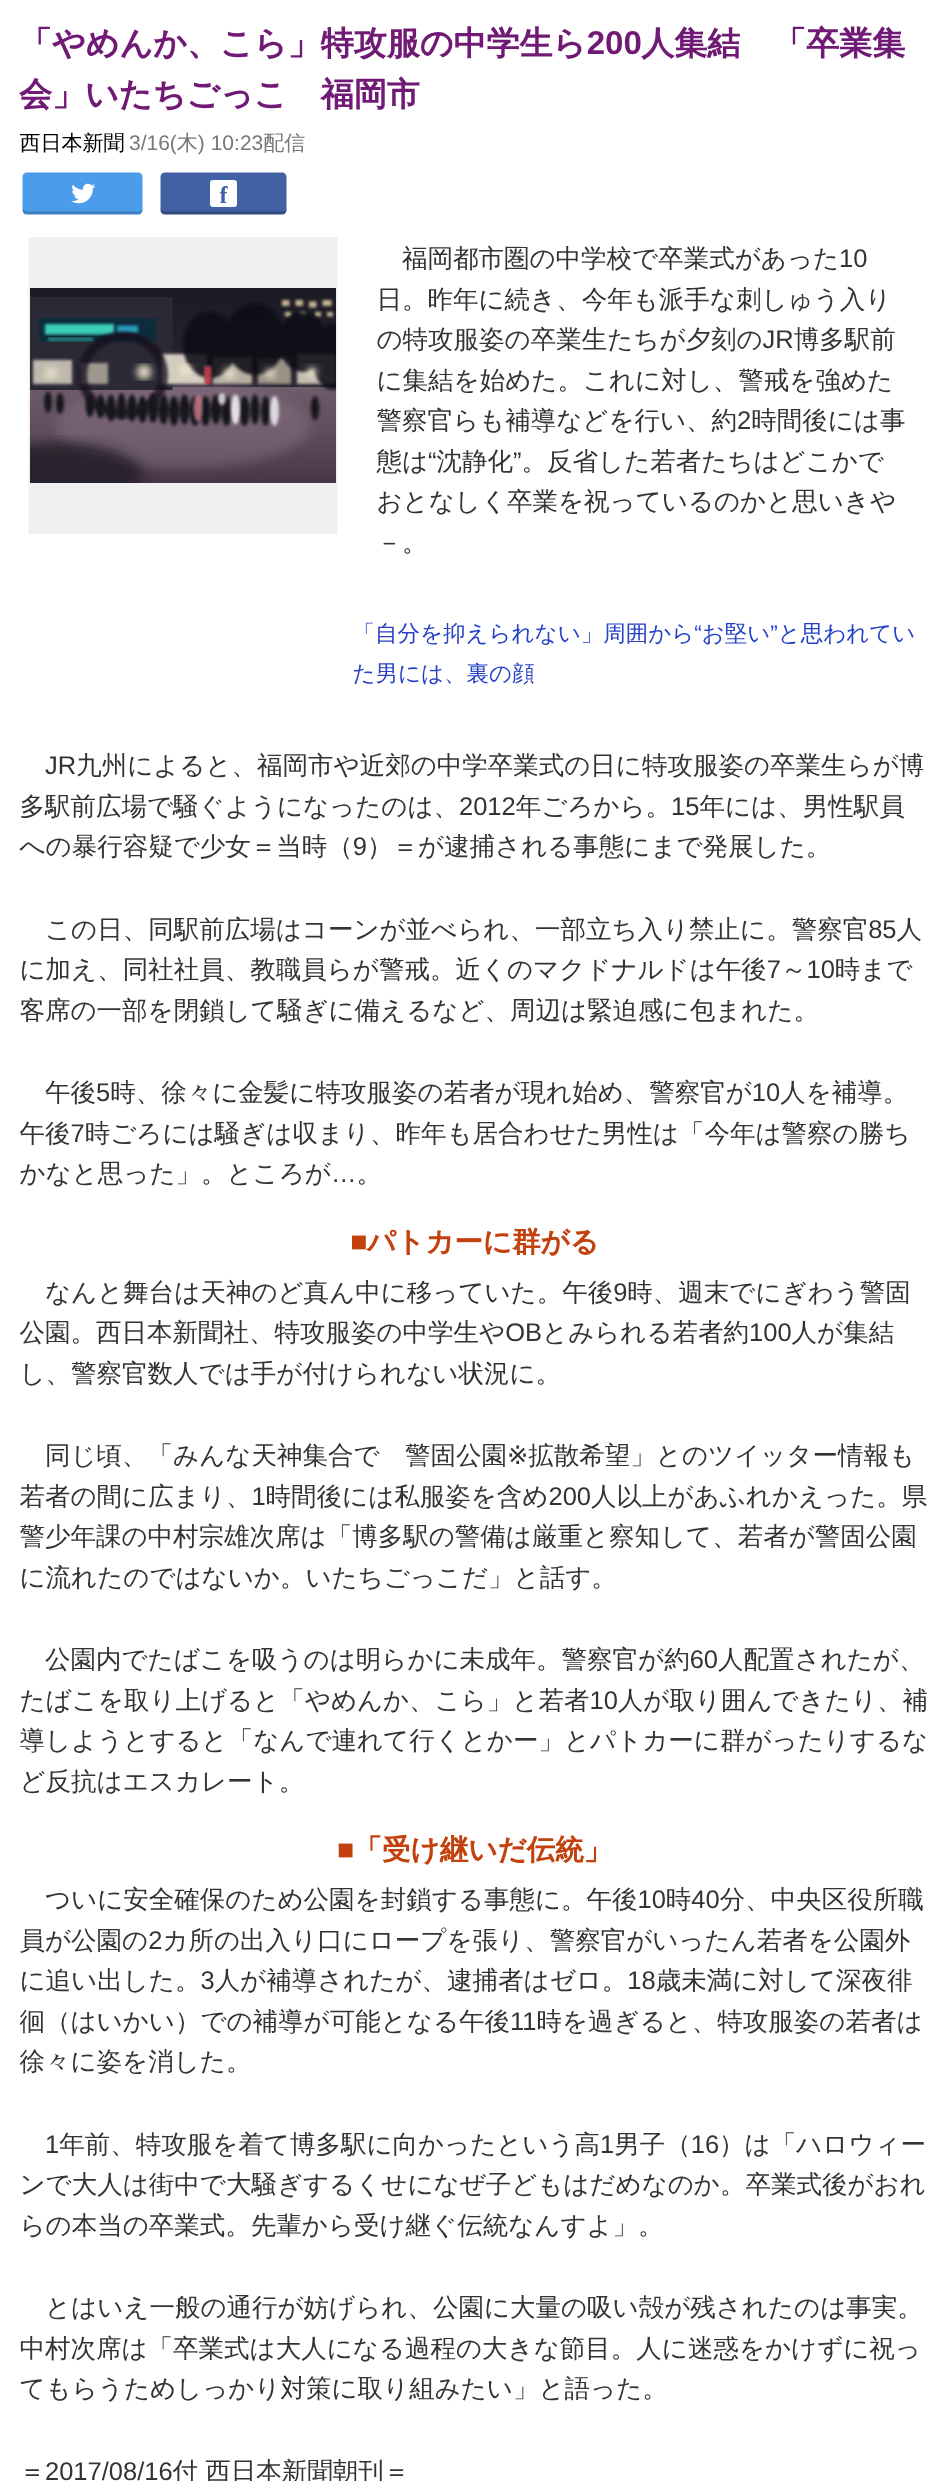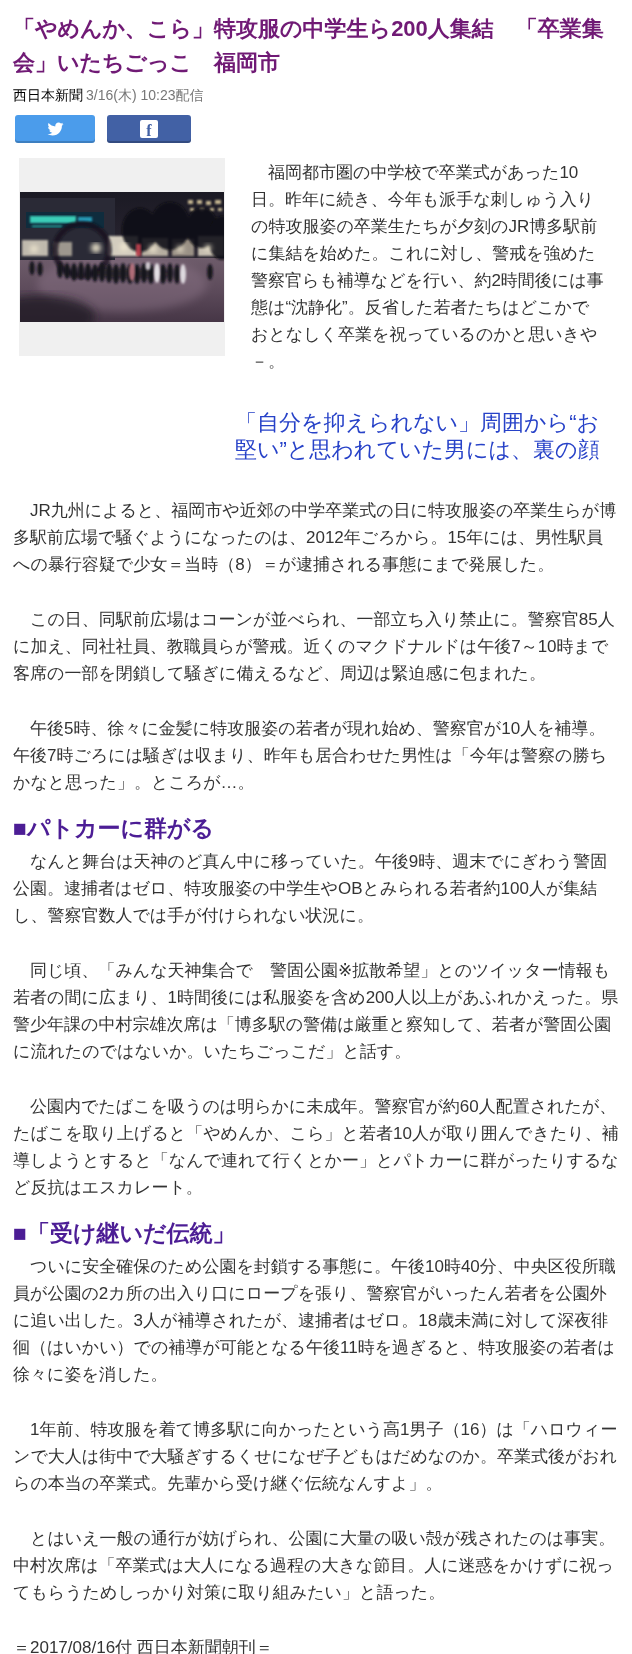--- a/index.html
+++ b/index.html
@@ -50,27 +50,27 @@
     display:flex;align-items:center;justify-content:center;cursor:pointer;
   }
   .photo-svg{width:204px;height:130px;display:block;}
   .caption{
     display:block;margin:5px 0 0 7px;width:198px;
     font-size:13px;line-height:19px;color:#5d4696;text-decoration:none;cursor:pointer;
   }
   .lead-col{margin-left:10px;width:392px;font-size:17px;}
   .lead{margin:1px 16px 0;line-height:27px;}
   .related{
-    display:block;margin-top:34px;line-height:27px;font-size:22px;
+    display:block;margin-top:34px;line-height:27px;font-size:15px;
     color:#2742c8;text-decoration:none;cursor:pointer;
   }
   
   .article-body{margin-top:34px;font-size:17px;}
   .article-body p{margin:0 0 28px;line-height:27px;}
-  .sec{font-size:23px;line-height:27px;font-weight:700;margin:-9px 0 6px;color:#4c1d95;}
+  .sec{font-size:19px;line-height:27px;font-weight:700;margin:-9px 0 6px;color:#c2410c;text-align:center;}
   .footer-note{margin-bottom:0 !important;}
   .provider-footer{margin-top:18px;font-size:14px;line-height:18px;color:#333333;cursor:pointer;}
 </style>
 </head>
 <body>
 
 <div class="page">
 
   <h1 class="title">「やめんか、こら」特攻服の中学生ら200人集結　「卒業集会」いたちごっこ　福岡市</h1>
 
@@ -204,25 +204,25 @@
       </div>
     </div>
 
     <div class="lead-col">
       <p class="lead">　福岡都市圏の中学校で卒業式があった10日。昨年に続き、今年も派手な刺しゅう入りの特攻服姿の卒業生たちが夕刻のJR博多駅前に集結を始めた。これに対し、警戒を強めた警察官らも補導などを行い、約2時間後には事態は“沈静化”。反省した若者たちはどこかでおとなしく卒業を祝っているのかと思いきや－。</p>
       <a class="related">「自分を抑えられない」周囲から“お堅い”と思われていた男には、裏の顔</a>
     </div>
   </div>
 
   <div class="article-body">
-    <p>　JR九州によると、福岡市や近郊の中学卒業式の日に特攻服姿の卒業生らが博多駅前広場で騒ぐようになったのは、2012年ごろから。15年には、男性駅員への暴行容疑で少女＝当時（8）＝が逮捕される事態にまで発展した。</p>
+    <p>　JR九州によると、福岡市や近郊の中学卒業式の日に特攻服姿の卒業生らが博多駅前広場で騒ぐようになったのは、2012年ごろから。15年には、男性駅員への暴行容疑で少女＝当時（9）＝が逮捕される事態にまで発展した。</p>
     <p>　この日、同駅前広場はコーンが並べられ、一部立ち入り禁止に。警察官85人に加え、同社社員、教職員らが警戒。近くのマクドナルドは午後7～10時まで客席の一部を閉鎖して騒ぎに備えるなど、周辺は緊迫感に包まれた。</p>
     <p>　午後5時、徐々に金髪に特攻服姿の若者が現れ始め、警察官が10人を補導。午後7時ごろには騒ぎは収まり、昨年も居合わせた男性は「今年は警察の勝ちかなと思った」。ところが…。</p>
     <h2 class="sec">■パトカーに群がる</h2>
-    <p>　なんと舞台は天神のど真ん中に移っていた。午後9時、週末でにぎわう警固公園。逮捕者はゼロ、特攻服姿の中学生やOBとみられる若者約100人が集結し、警察官数人では手が付けられない状況に。</p>
+    <p>　なんと舞台は天神のど真ん中に移っていた。午後9時、週末でにぎわう警固公園。西日本新聞社、特攻服姿の中学生やOBとみられる若者約100人が集結し、警察官数人では手が付けられない状況に。</p>
     <p>　同じ頃、「みんな天神集合で　警固公園※拡散希望」とのツイッター情報も若者の間に広まり、1時間後には私服姿を含め200人以上があふれかえった。県警少年課の中村宗雄次席は「博多駅の警備は厳重と察知して、若者が警固公園に流れたのではないか。いたちごっこだ」と話す。</p>
     <p>　公園内でたばこを吸うのは明らかに未成年。警察官が約60人配置されたが、たばこを取り上げると「やめんか、こら」と若者10人が取り囲んできたり、補導しようとすると「なんで連れて行くとかー」とパトカーに群がったりするなど反抗はエスカレート。</p>
     <h2 class="sec">■「受け継いだ伝統」</h2>
     <p>　ついに安全確保のため公園を封鎖する事態に。午後10時40分、中央区役所職員が公園の2カ所の出入り口にロープを張り、警察官がいったん若者を公園外に追い出した。3人が補導されたが、逮捕者はゼロ。18歳未満に対して深夜徘徊（はいかい）での補導が可能となる午後11時を過ぎると、特攻服姿の若者は徐々に姿を消した。</p>
     <p>　1年前、特攻服を着て博多駅に向かったという高1男子（16）は「ハロウィーンで大人は街中で大騒ぎするくせになぜ子どもはだめなのか。卒業式後がおれらの本当の卒業式。先輩から受け継ぐ伝統なんすよ」。</p>
     <p>　とはいえ一般の通行が妨げられ、公園に大量の吸い殻が残されたのは事実。中村次席は「卒業式は大人になる過程の大きな節目。人に迷惑をかけずに祝ってもらうためしっかり対策に取り組みたい」と語った。</p>
     <p class="footer-note">＝2017/08/16付 西日本新聞朝刊＝</p>
     <div class="provider-footer">西日本新聞社</div>
   </div>
 

